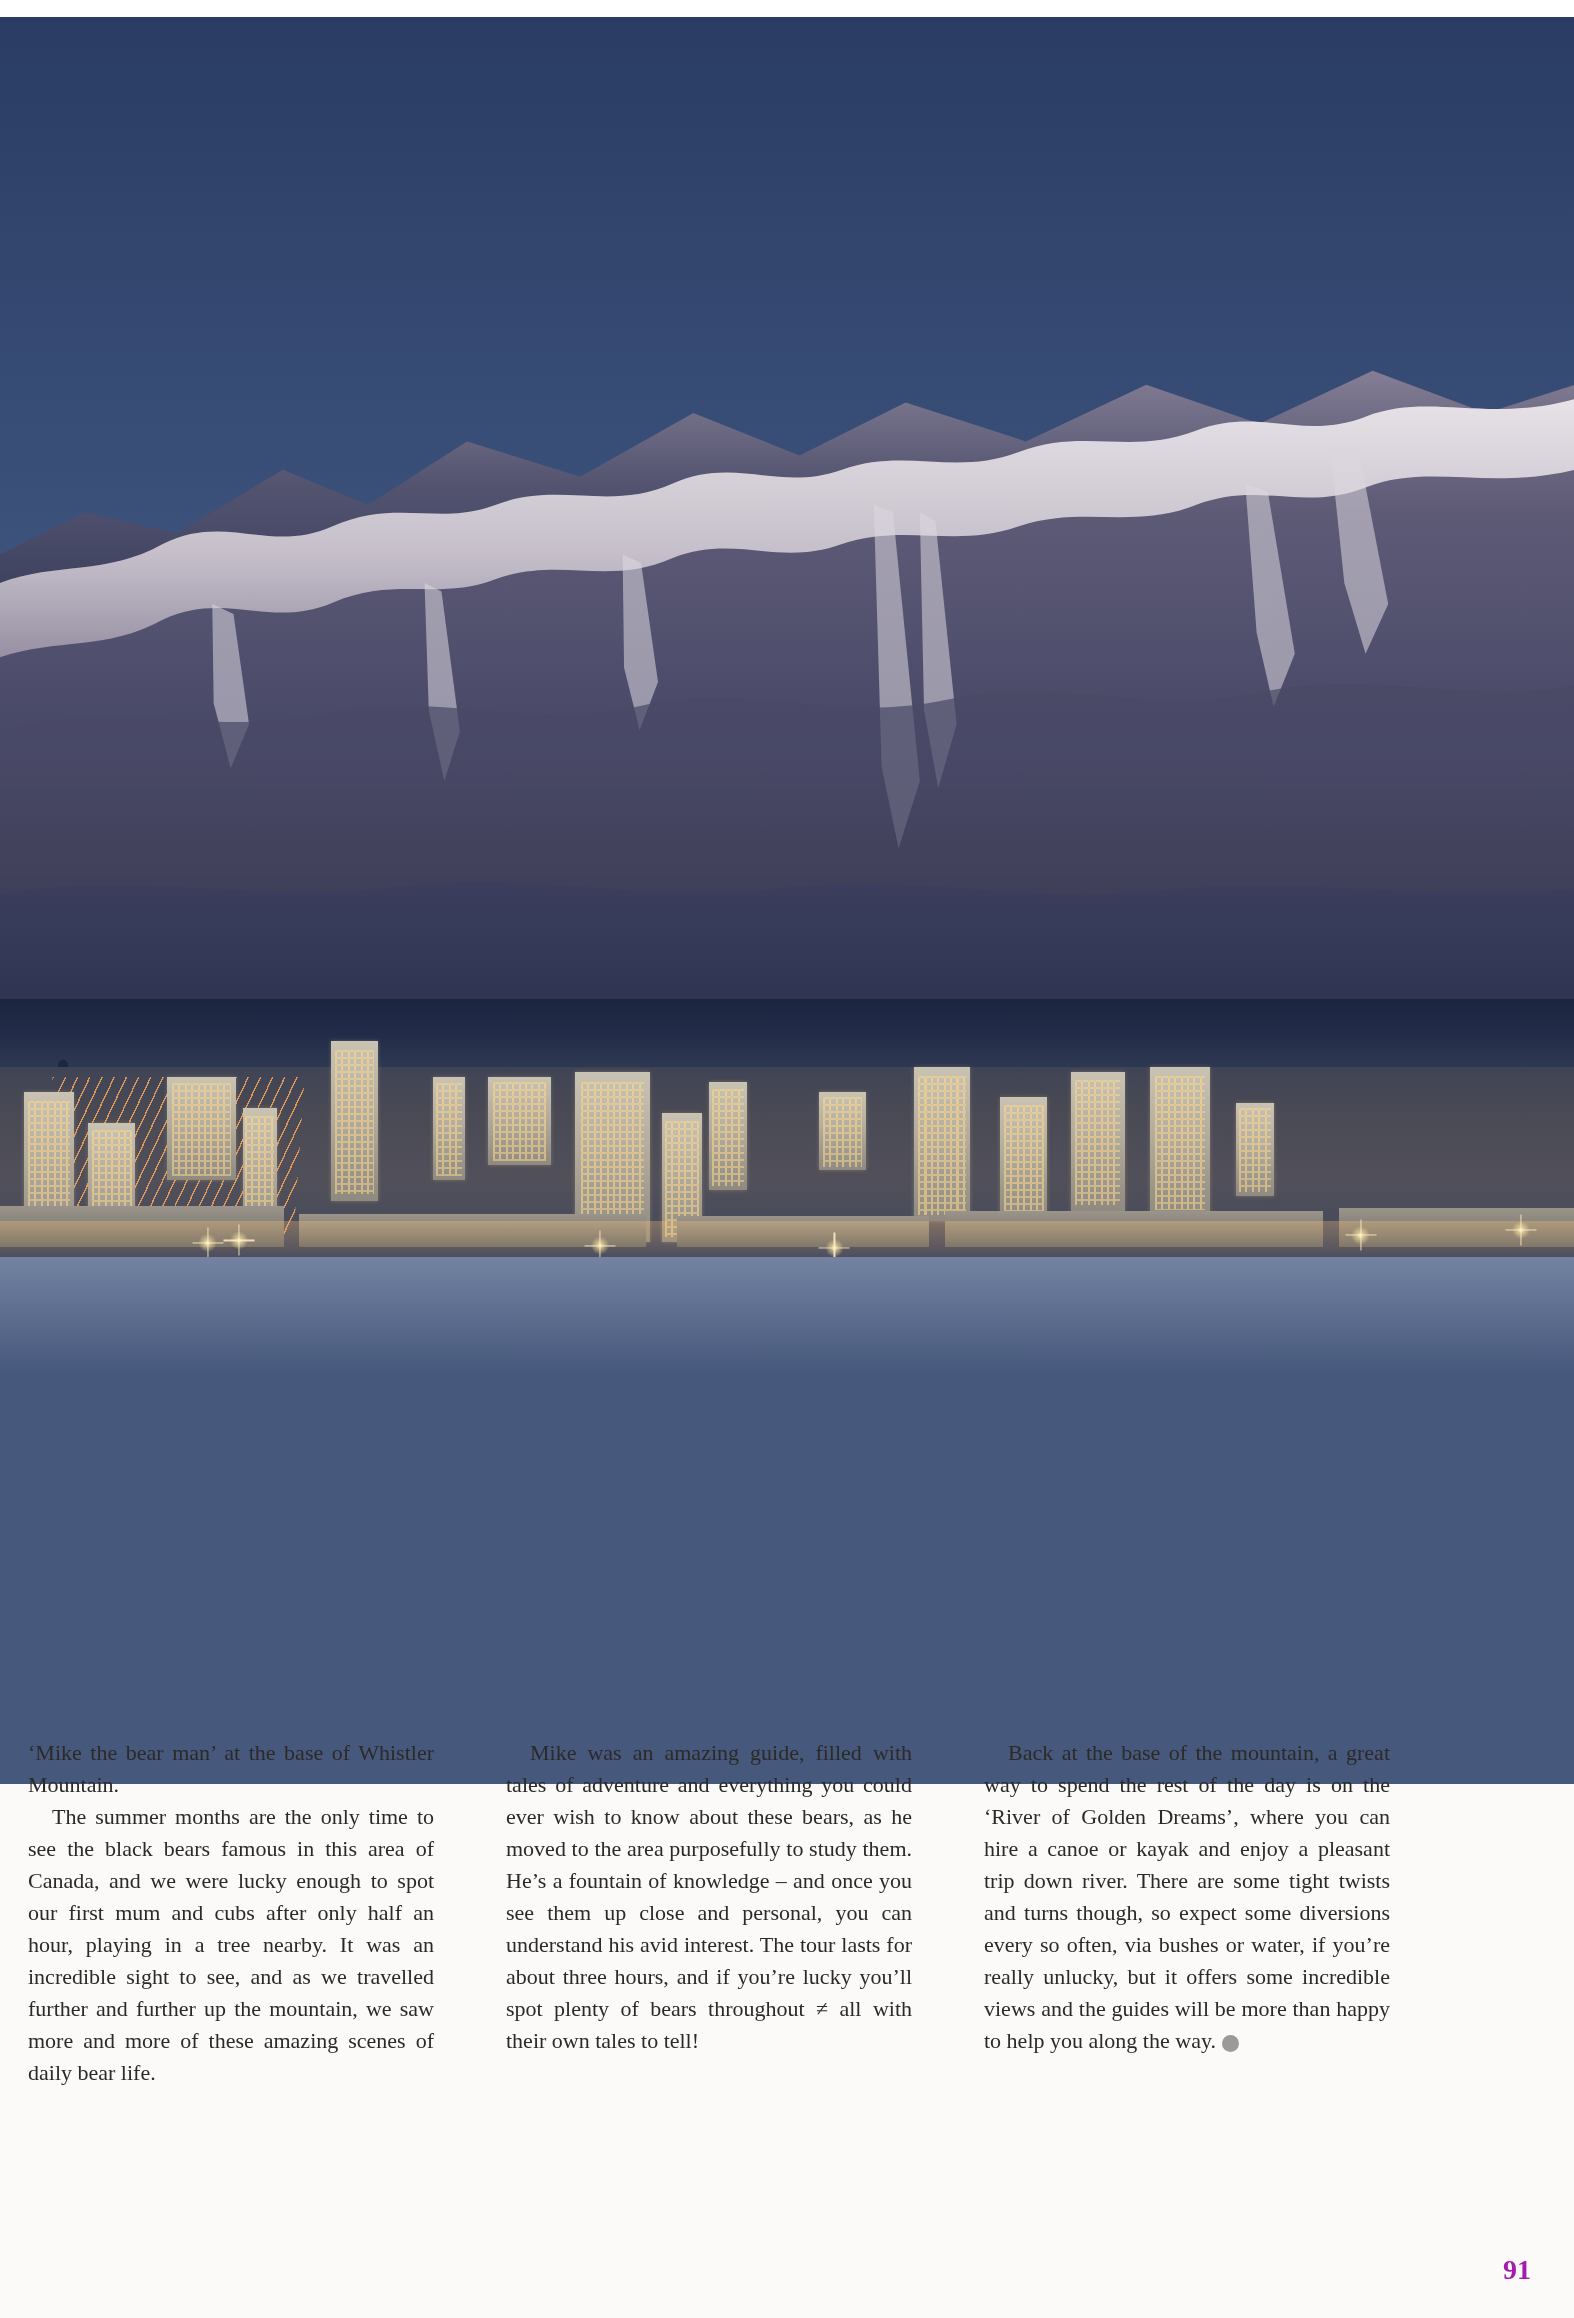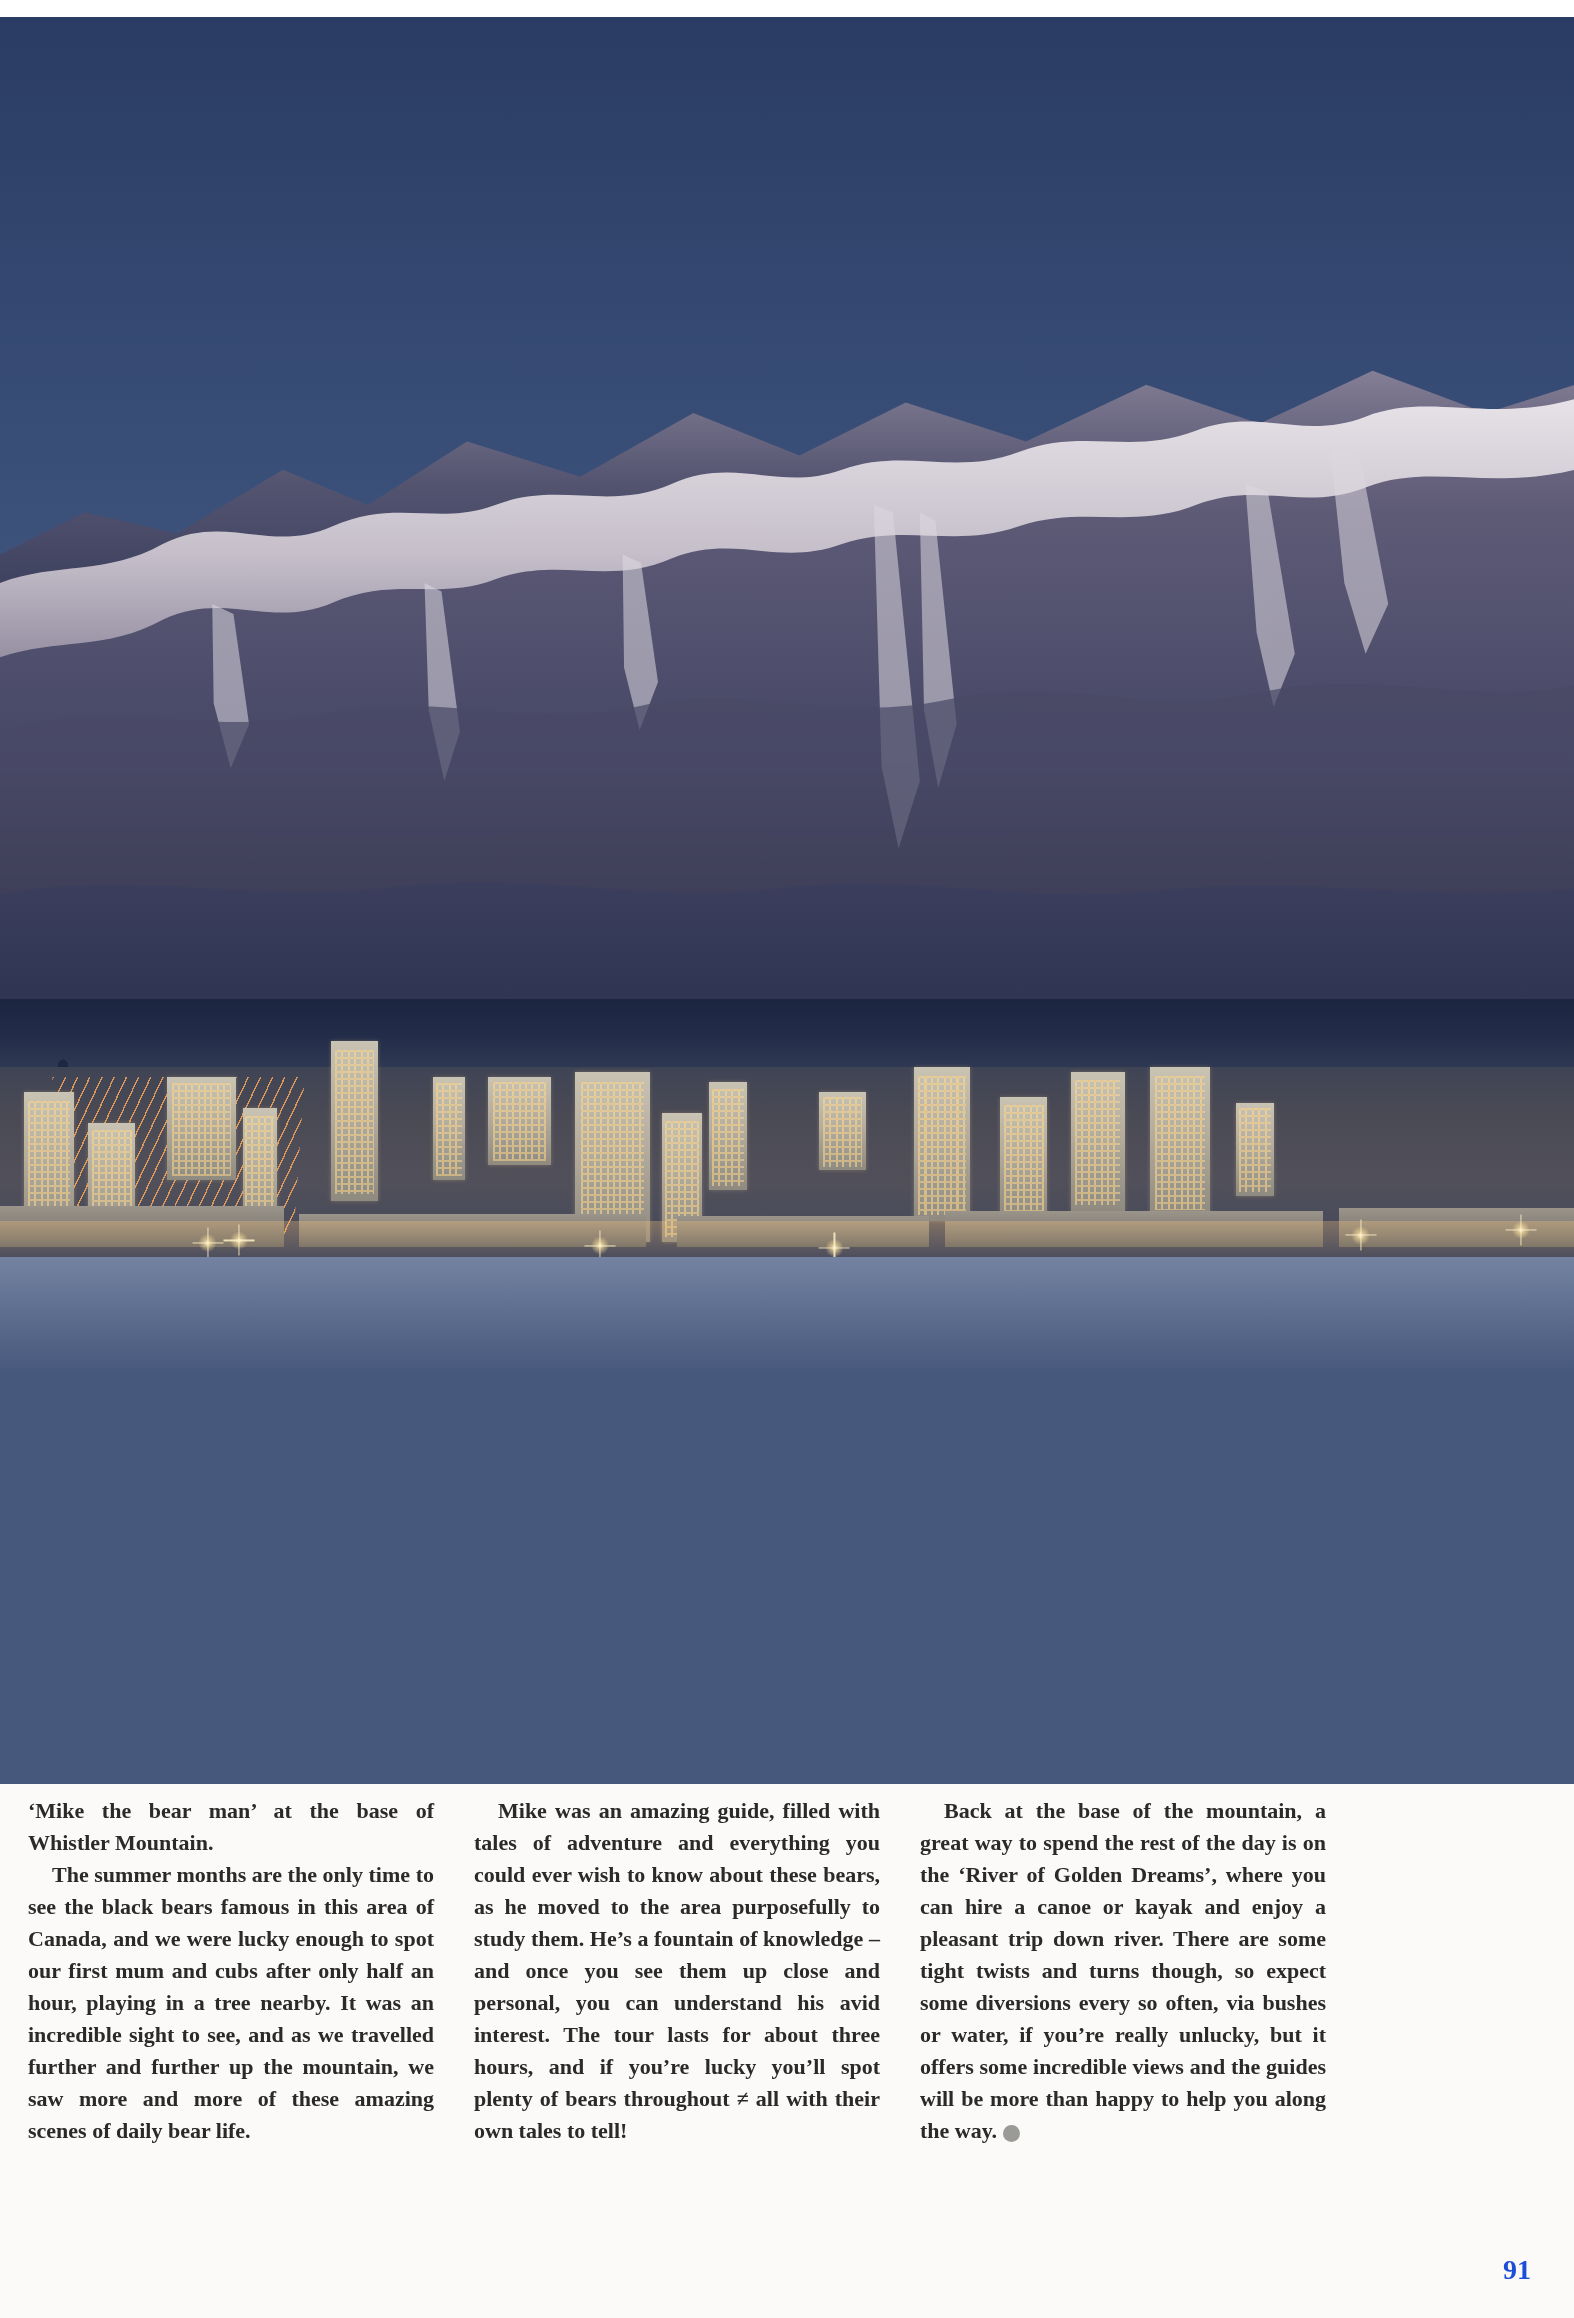--- a/index.html
+++ b/index.html
@@ -151,25 +151,24 @@
   .water-sheen {
     position: absolute;
     left: 0; right: 0; top: 0; height: 22%;
     background: linear-gradient(180deg, rgba(200,210,230,0.35), rgba(200,210,230,0));
   }
 
   
   .columns {
     position: absolute;
     left: 28px;
-    top: 1795px;
+    top: 1737px;
     width: 1518px;
     display: flex;
-    gap: 40px;
-    font-weight: bold;
+    gap: 72px;
   }
   .col {
     width: 406px;
     font-size: 22px;
     line-height: 32px;
     color: #2b2a28;
     text-align: justify;
     hyphens: none;
   }
   .col p { margin: 0; }
@@ -186,21 +185,21 @@
     vertical-align: 1.4px;
     margin-left: 5.7px;
     font-family: "Liberation Sans", sans-serif;
   }
   .folio {
     position: absolute;
     right: 44px;
     bottom: 33px;
     font-size: 28px;
     font-weight: bold;
-    color: #1d4ed8;
+    color: #a21caf;
     font-family: "Liberation Serif", serif;
   }
   .edge-top {
     position: absolute;
     left: 0; right: 0; top: 0; height: 17px;
     background: #ffffff;
   }
 </style>
 </head>
 <body>

